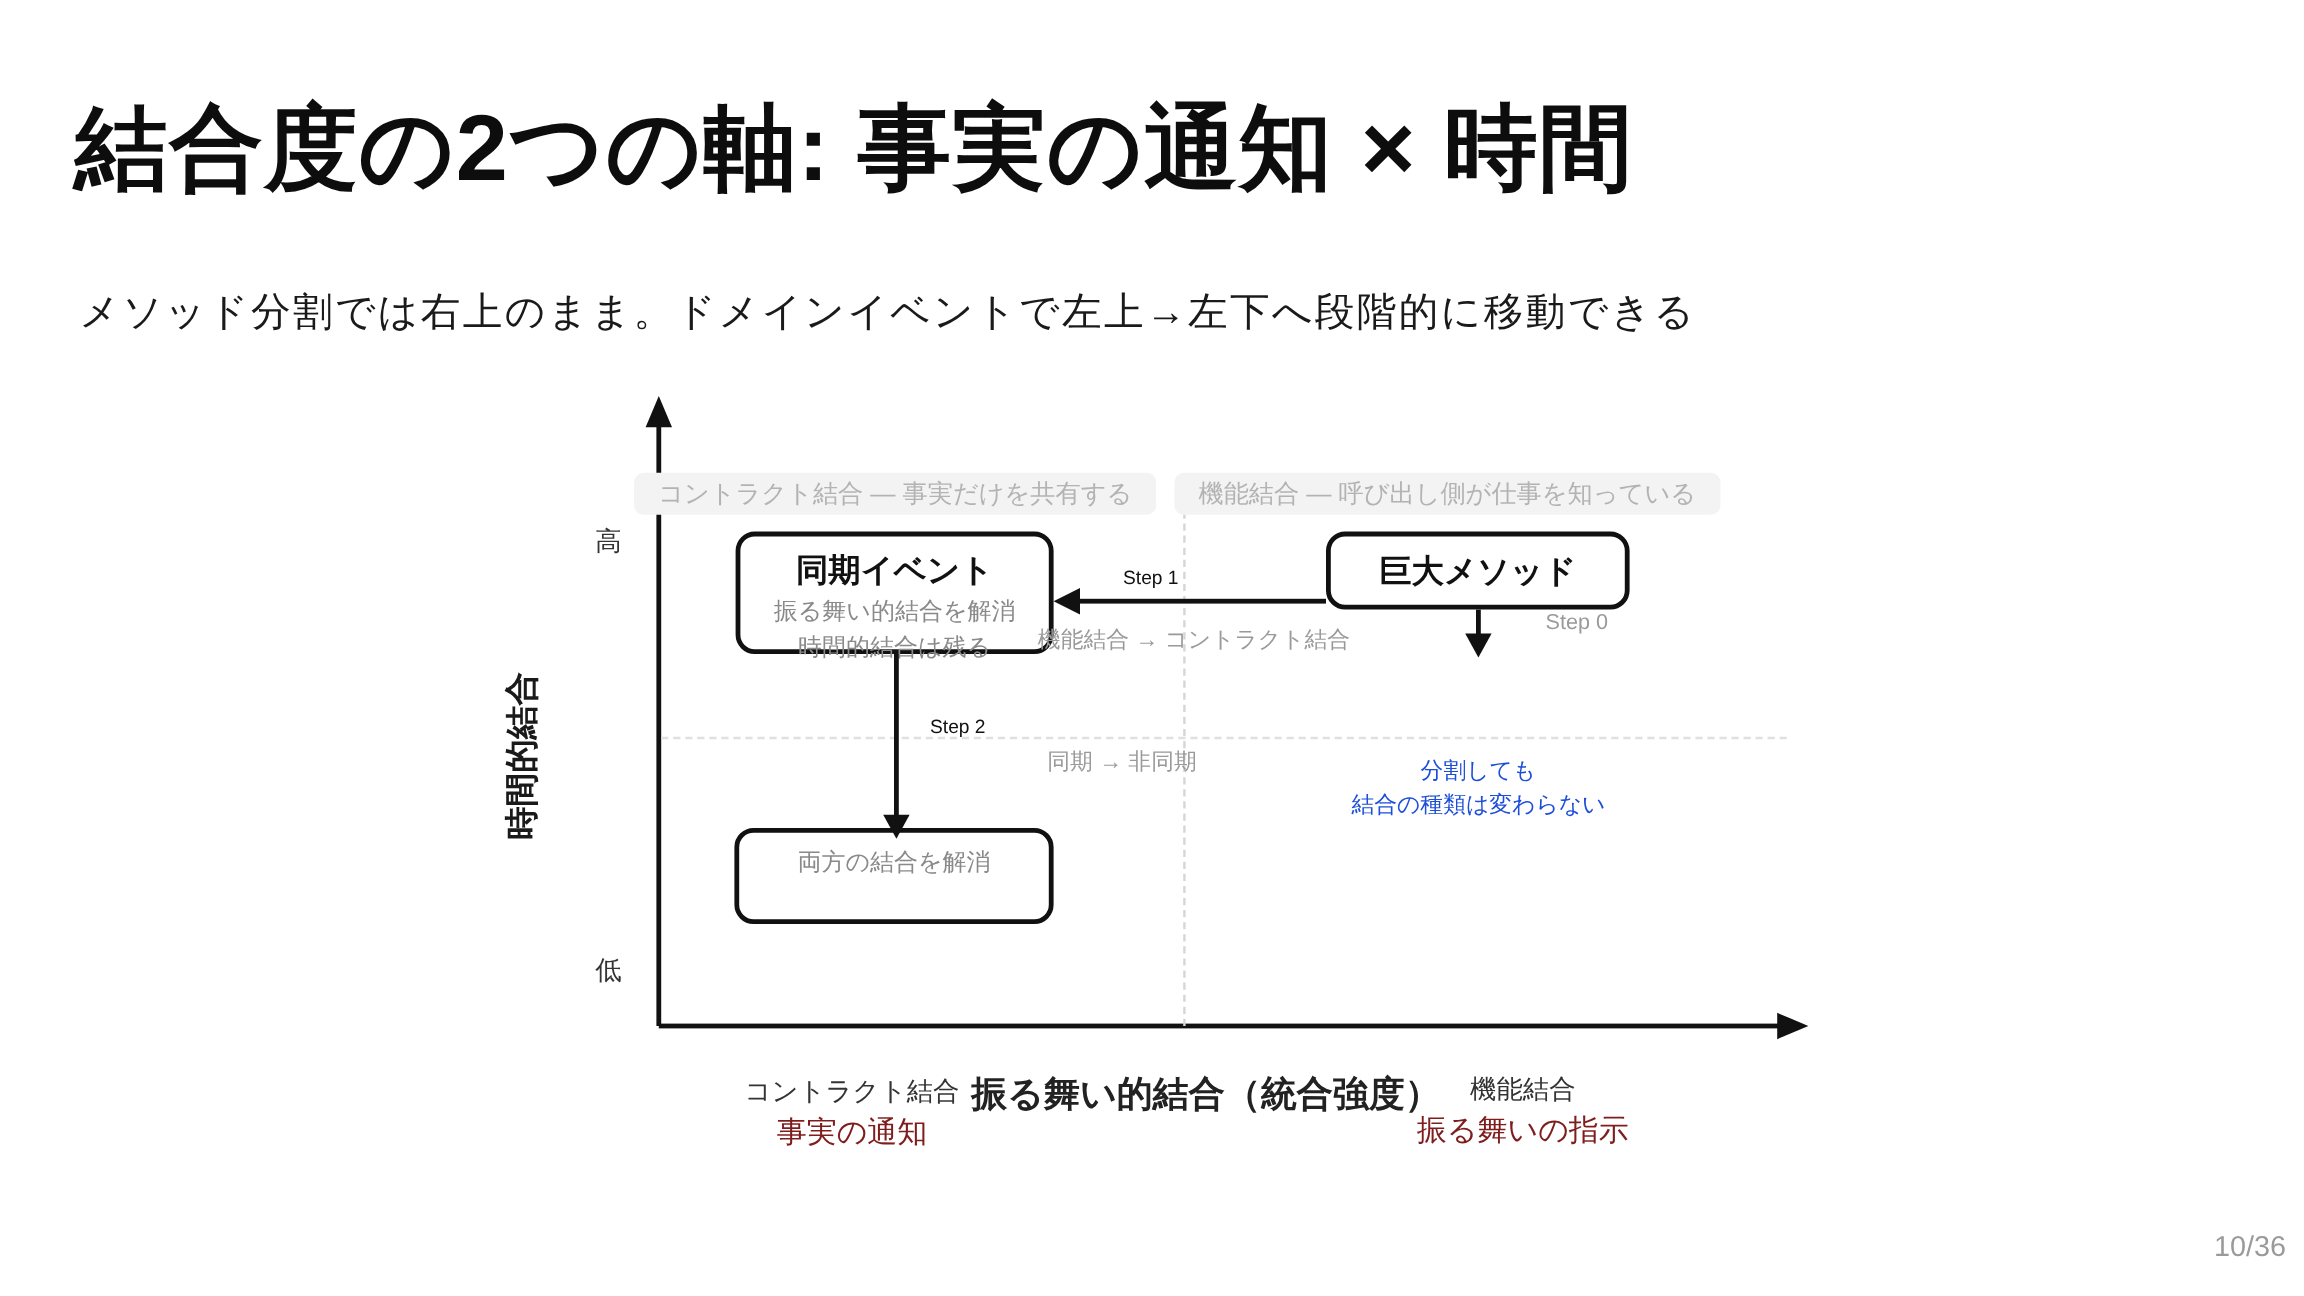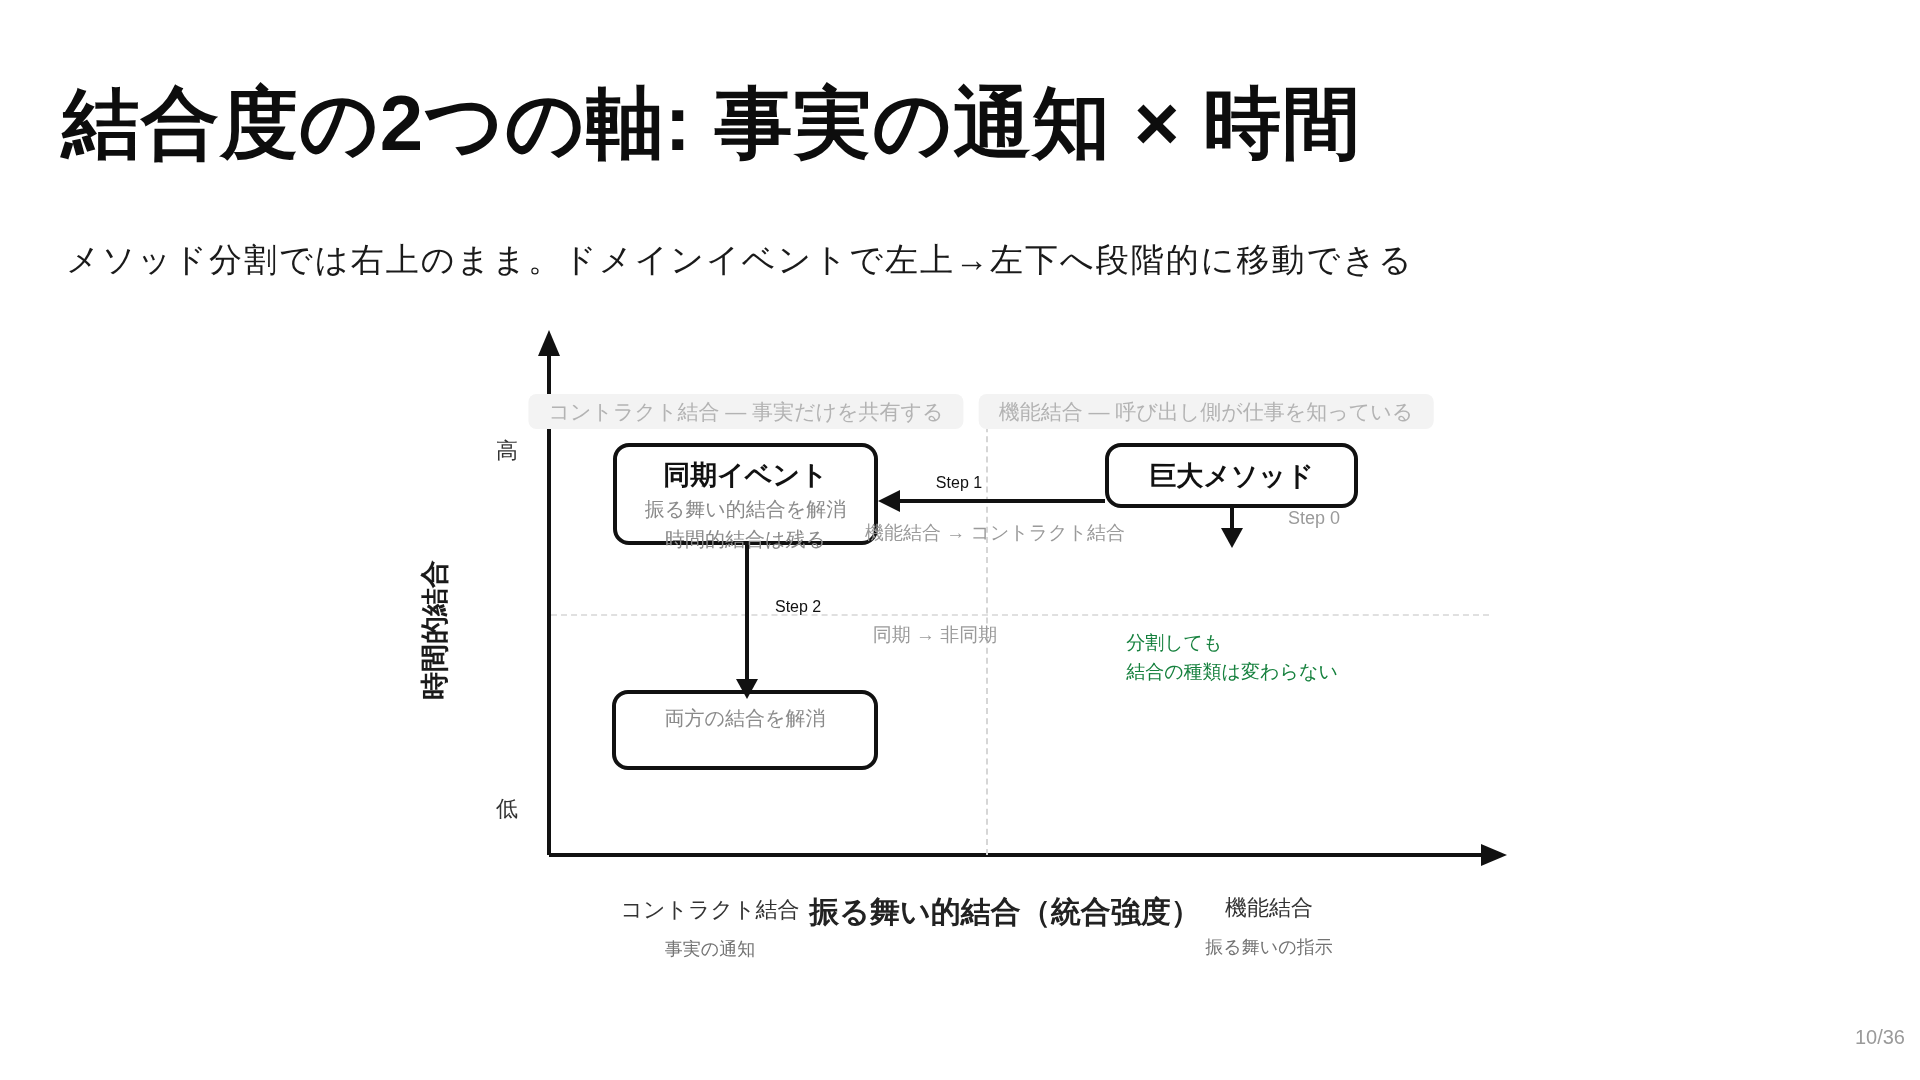--- a/index.html
+++ b/index.html
@@ -68,32 +68,32 @@
   .step1-label{left:959px;top:474px;transform:translateX(-50%);}
   .step2-label{left:775px;top:598px;}
   .step0-label{position:absolute;left:1288px;top:508px;font-size:18px;font-weight:400;
                color:#9a9a9a;white-space:nowrap;}
 
   .gray-caption{position:absolute;font-size:19px;color:#9a9a9a;white-space:nowrap;
                 transform:translateX(-50%);}
   .step1-caption{left:995px;top:520px;}
   .step2-caption{left:935px;top:622px;}
   .split-note{position:absolute;left:1232px;top:628px;transform:translateX(-50%);
-              font-size:19px;color:#15803d;text-align:left;line-height:1.55;white-space:nowrap;}
+              font-size:19px;color:#1d4ed8;text-align:center;line-height:1.55;white-space:nowrap;}
 
   .x-end{position:absolute;text-align:center;transform:translateX(-50%);white-space:nowrap;}
   .x-end-left{left:710px;top:876px;}
   .x-end-right{left:1269px;top:874px;}
   .x-end-title{font-size:22px;color:#333;font-weight:500;margin-top:19px;}
-  .x-end-caption{font-size:18px;color:#737373;margin-top:12px;}
+  .x-end-caption{font-size:25px;color:#7f1d1d;margin-top:2px;}
   .x-title{position:absolute;left:1005px;top:892px;transform:translateX(-50%);
            font-size:30px;font-weight:700;color:#222;white-space:nowrap;}
 
   .page-number{position:absolute;left:1905px;top:1026px;transform:translateX(-100%);
-               font-size:20px;color:#9a9a9a;white-space:nowrap;}
+               font-size:24px;color:#9a9a9a;white-space:nowrap;}
 </style>
 </head>
 <body>
 
 <div class="slide">
 
   <div class="title">結合度の2つの軸: 事実の通知 × 時間</div>
   <div class="subtitle">メソッド分割では右上のまま。ドメインイベントで左上→左下へ段階的に移動できる</div>
 
   <div class="axis y-axis-line"></div>

